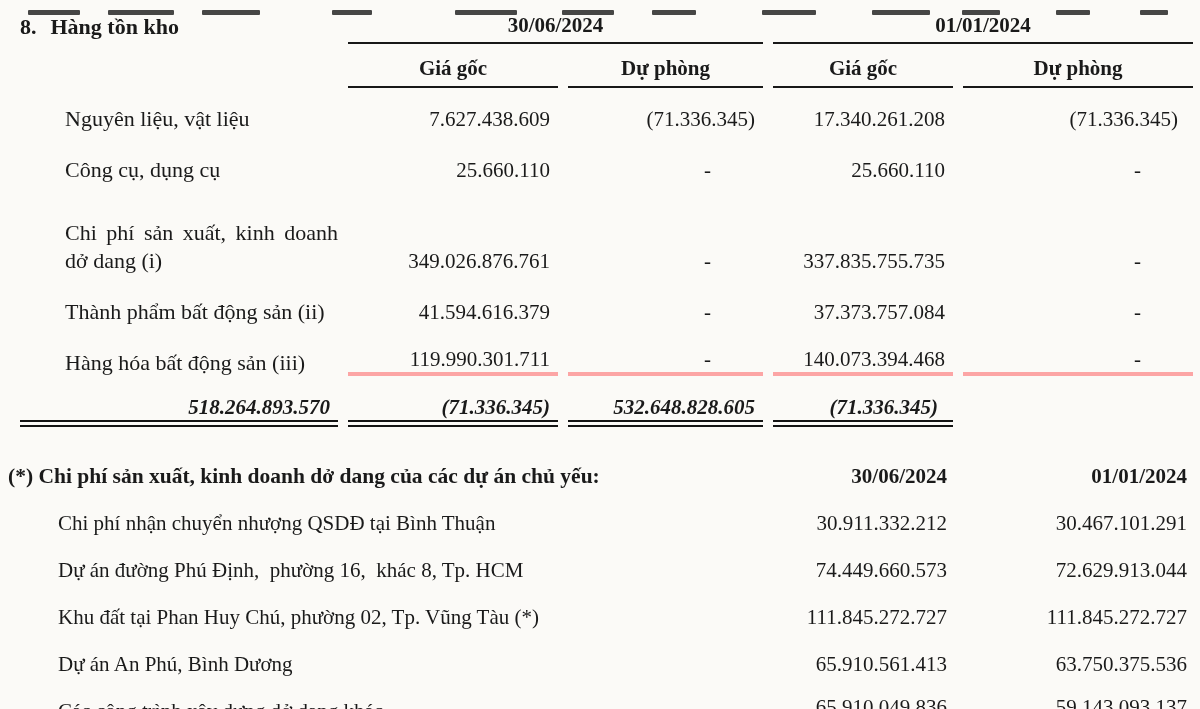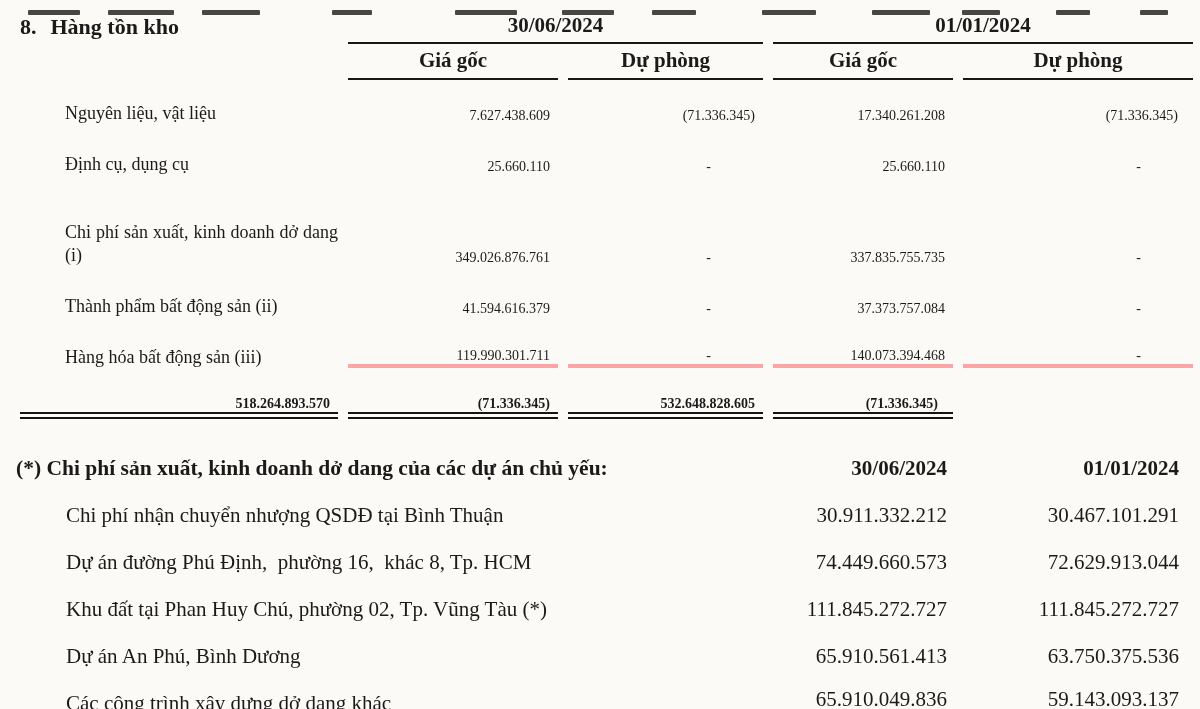--- a/index.html
+++ b/index.html
@@ -18,54 +18,54 @@
 
   
   .s1row{
     display:grid;
     grid-template-columns:318px 210px 195px 180px 230px;
     column-gap:10px;
     padding-left:20px;
     align-items:end;
   }
   .s1-head{height:34px;margin-top:10px;}
-  .s1-sub{height:36px;}
+  .s1-sub{height:44px;}
   .s1-data{min-height:44px;padding-bottom:7px;}
   .s1-tall{min-height:84px;padding-bottom:7px;}
   .s1-total{min-height:44px;padding-bottom:6px;}
 
   
   .s2row{
     display:grid;
     grid-template-columns:720px 205px 225px;
-    column-gap:14px;
-    padding-left:16px;
+    column-gap:22px;
+    padding-left:8px;
     align-items:end;
   }
   .s2-head{min-height:40px;margin-top:16px;padding-bottom:6px;}
   .s2-data{min-height:41px;padding-bottom:6px;}
 
   .title-cell{display:flex;gap:14px;align-items:flex-end;font-weight:bold;font-size:22px;padding-bottom:4px;}
   .grp{
     text-align:center;font-weight:bold;font-size:21px;
     border-bottom:2.5px solid #181818;padding-bottom:4px;
   }
   .grp.span2{grid-column:span 2;}
   .sub{
     text-align:center;font-weight:bold;font-size:21px;
     border-bottom:2.5px solid #181818;padding-bottom:5px;
   }
-  .lbl{font-size:18px;padding-left:45px;line-height:1.25;}
+  .lbl{font-size:22px;padding-left:45px;line-height:1.25;}
   .lbl.wrap{max-width:300px;text-align:justify;}
-  .num{font-size:14px;text-align:right;padding-right:8px;white-space:nowrap;}
+  .num{font-size:21px;text-align:right;padding-right:8px;white-space:nowrap;}
   .c4{padding-right:15px;}
   .dash{padding-right:52px;}
   .bold{font-weight:bold;}
   .rule{border-bottom:4px solid #fca5a5;}
-  .drule{border-bottom:7px double #141414;}
+  .drule{border-bottom:7px double #141414;font-style:italic;}
 
   .s2-title{font-size:21.5px;font-weight:bold;}
   .s2-lbl{font-size:21px;padding-left:50px;white-space:pre-wrap;}
   .s2-num{font-size:21px;text-align:right;padding-right:8px;white-space:nowrap;}
   .cB{padding-right:15px;}
 </style>
 </head>
 <body>
 
 <div class="page">
@@ -106,21 +106,21 @@
 
     <div class="s1row s1-data">
       <div class="lbl">Nguyên liệu, vật liệu</div>
       <div class="num">7.627.438.609</div>
       <div class="num">(71.336.345)</div>
       <div class="num">17.340.261.208</div>
       <div class="num c4">(71.336.345)</div>
     </div>
 
     <div class="s1row s1-data">
-      <div class="lbl">Định cụ, dụng cụ</div>
+      <div class="lbl">Công cụ, dụng cụ</div>
       <div class="num">25.660.110</div>
       <div class="num dash">-</div>
       <div class="num">25.660.110</div>
       <div class="num c4 dash">-</div>
     </div>
 
     <div class="s1row s1-tall">
       <div class="lbl wrap">Chi phí sản xuất, kinh doanh dở dang (i)</div>
       <div class="num">349.026.876.761</div>
       <div class="num dash">-</div>

